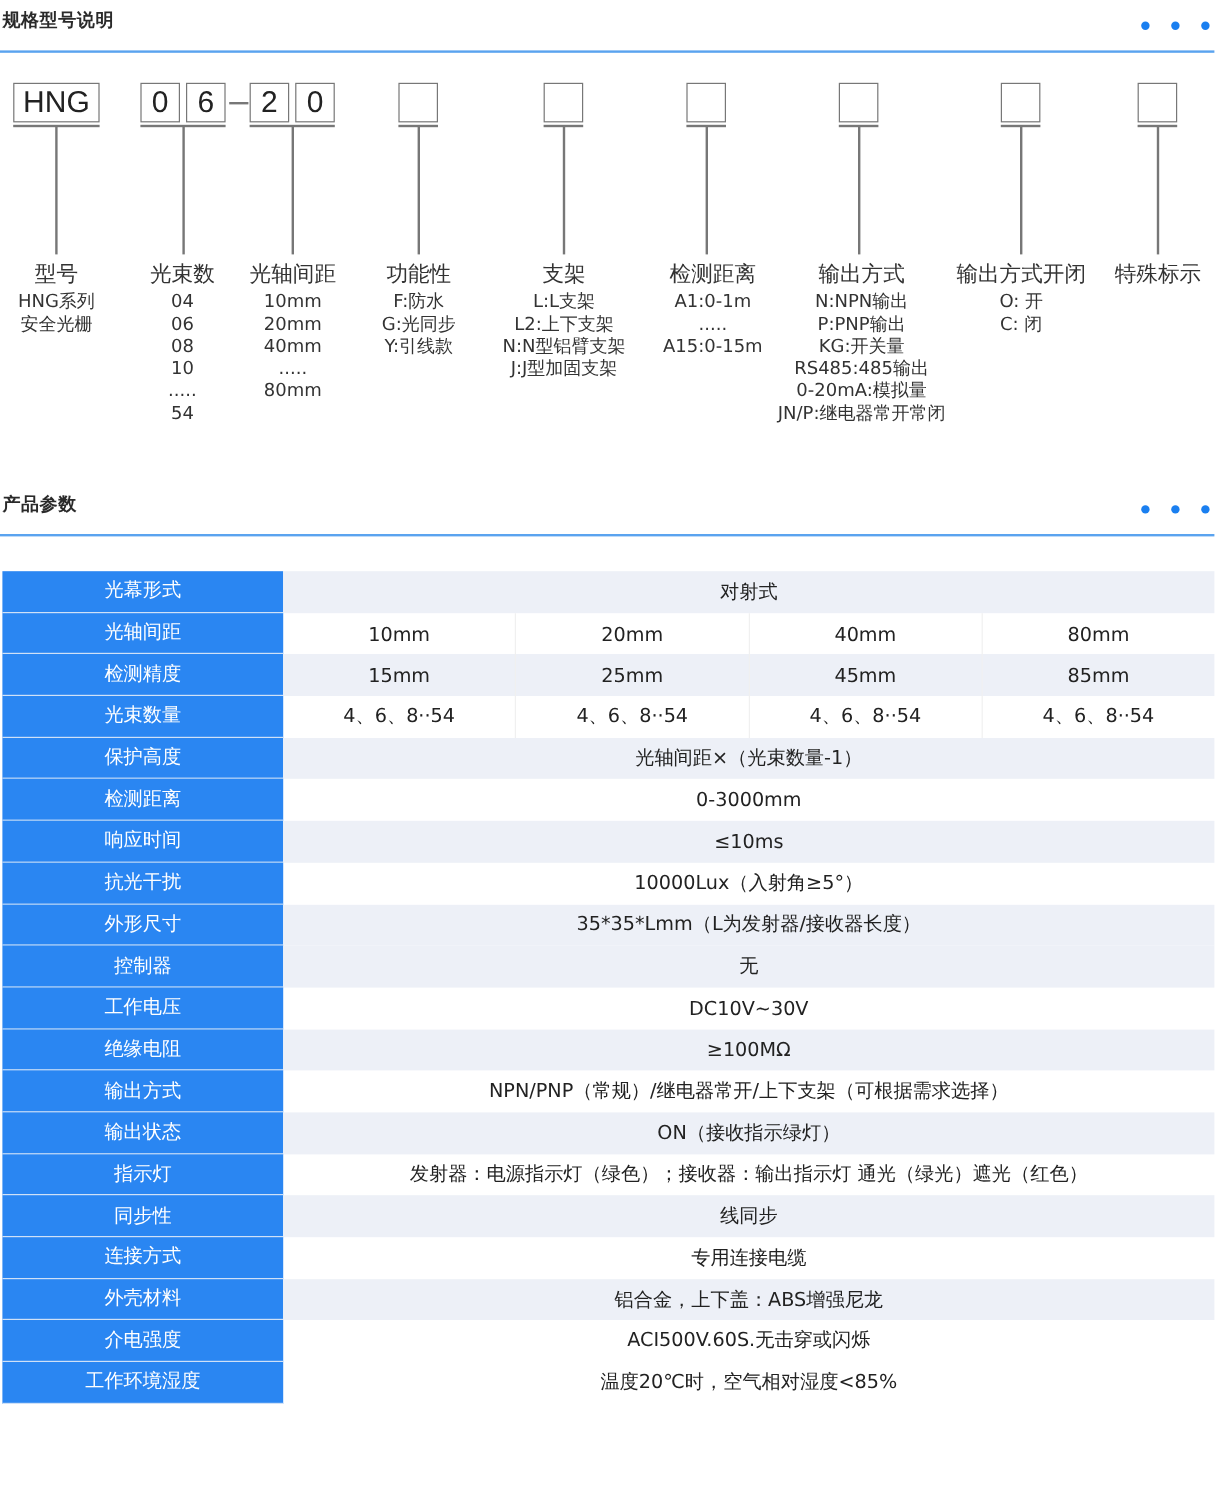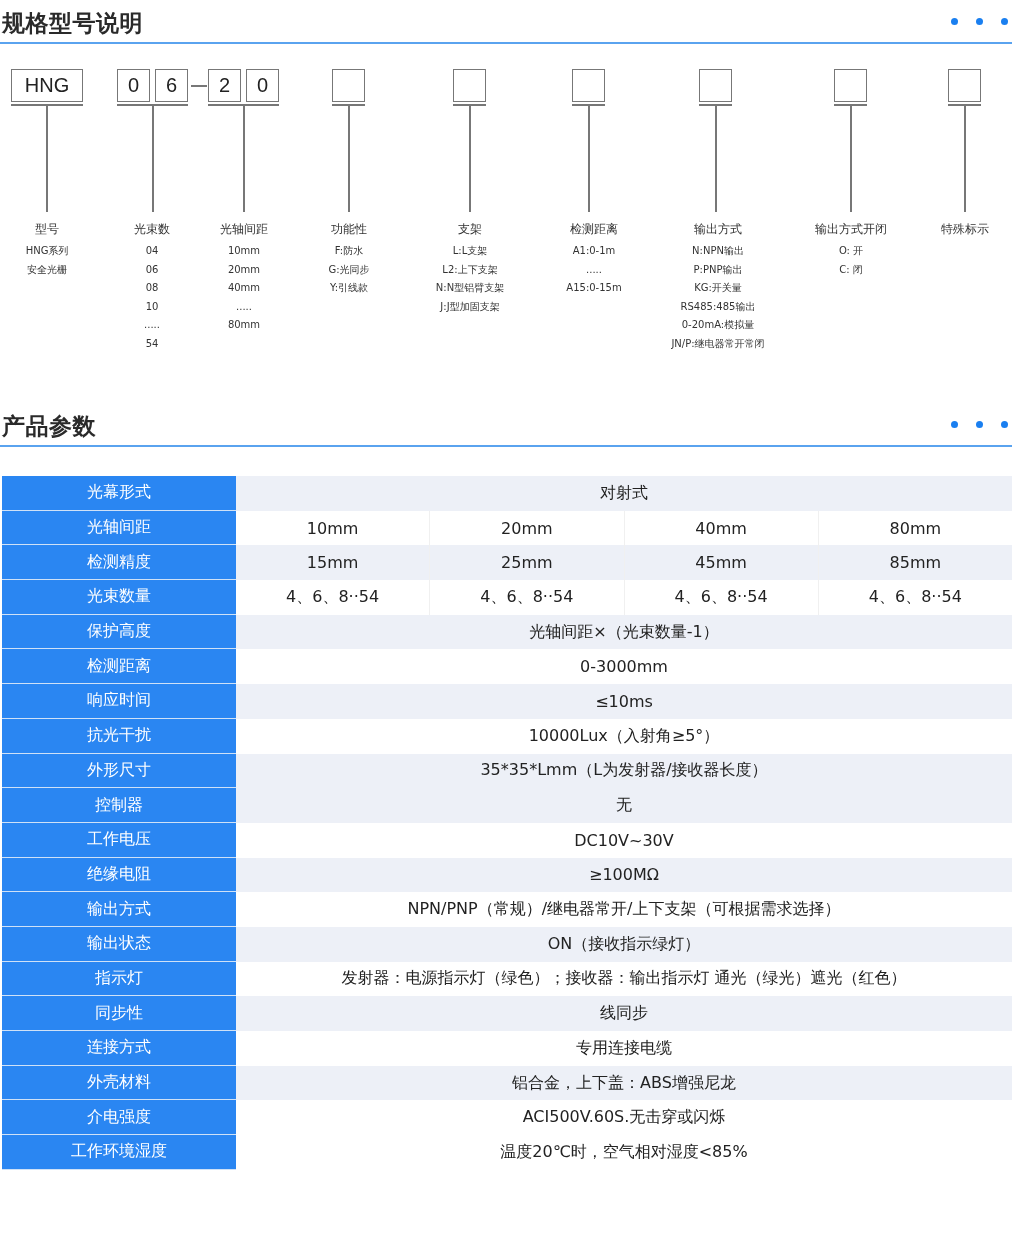--- a/index.html
+++ b/index.html
@@ -1,33 +1,33 @@
 <!DOCTYPE html>
 <html><head>
   <meta charset="utf-8">
   <style>
     * { margin: 0; padding: 0; box-sizing: border-box; }
     html, body { width: 1017px; height: 1241px; background: #ffffff; overflow: hidden; }
     body { position: relative; font-family: "DejaVu Sans", "Liberation Sans", sans-serif; color: #222; }
 
     .section-header { position: absolute; left: 0; width: 1012px; height: 46px; }
-    .section-title { position: absolute; left: 2px; top: 8px; font-size: 23px; font-weight: bold; color: #2a2a2a; letter-spacing: 0.5px; }
+    .section-title { position: absolute; left: 2px; top: 8px; font-size: 15px; font-weight: bold; color: #2a2a2a; letter-spacing: 0.5px; }
     .section-line { position: absolute; left: 0; top: 42px; width: 1012px; height: 2px; background: #5aa3ef; }
     .dots { position: absolute; right: 4px; top: 18px; display: flex; gap: 18px; }
     .dot { width: 7px; height: 7px; border-radius: 50%; background: #1a7ff0; }
 
     
-    .box { position: absolute; top: 69px; height: 33px; border: 1.5px solid #777; background: #fff; display: flex; align-items: center; justify-content: center; font-size: 20px; color: #222; font-family: "Liberation Sans", sans-serif; }
+    .box { position: absolute; top: 69px; height: 33px; border: 1.5px solid #777; background: #fff; display: flex; align-items: center; justify-content: center; font-size: 25px; color: #222; font-family: "Liberation Sans", sans-serif; }
     .underline { position: absolute; top: 104px; height: 1.5px; background: #777; }
     .vline { position: absolute; top: 105px; width: 1.5px; height: 107px; background: #777; }
     .dash { position: absolute; top: 85px; height: 1.5px; width: 16px; background: #777; }
 
     .col { position: absolute; top: 218px; text-align: center; transform: translateX(-50%); white-space: nowrap; }
-    .col-title { font-size: 12px; color: #333; line-height: 22px; margin-bottom: 2px; }
-    .col-line { font-size: 10px; color: #333; line-height: 18.5px; }
+    .col-title { font-size: 18px; color: #333; line-height: 22px; margin-bottom: 2px; }
+    .col-line { font-size: 15px; color: #333; line-height: 18.5px; }
 
     
     .table { position: absolute; left: 2px; top: 476px; width: 1010px; }
     .row { position: relative; height: 34.7px; display: flex; }
     .row .label { width: 234px; background: #2a86f2; color: #fff; font-size: 16px; display: flex; align-items: center; justify-content: center; border-bottom: 1.5px solid #cfe1f7; }
     .row .value { flex: 1; display: flex; align-items: center; justify-content: center; font-size: 16px; color: #222; }
     .row.shade .value, .row.shade .cell { background: #edf0f7; }
     .row .cells { flex: 1; display: flex; }
     .row .cell { flex: 1; display: flex; align-items: center; justify-content: center; font-size: 16px; border-right: 1px solid #f0f0f0; }
     .row .cell:last-child { border-right: none; }

